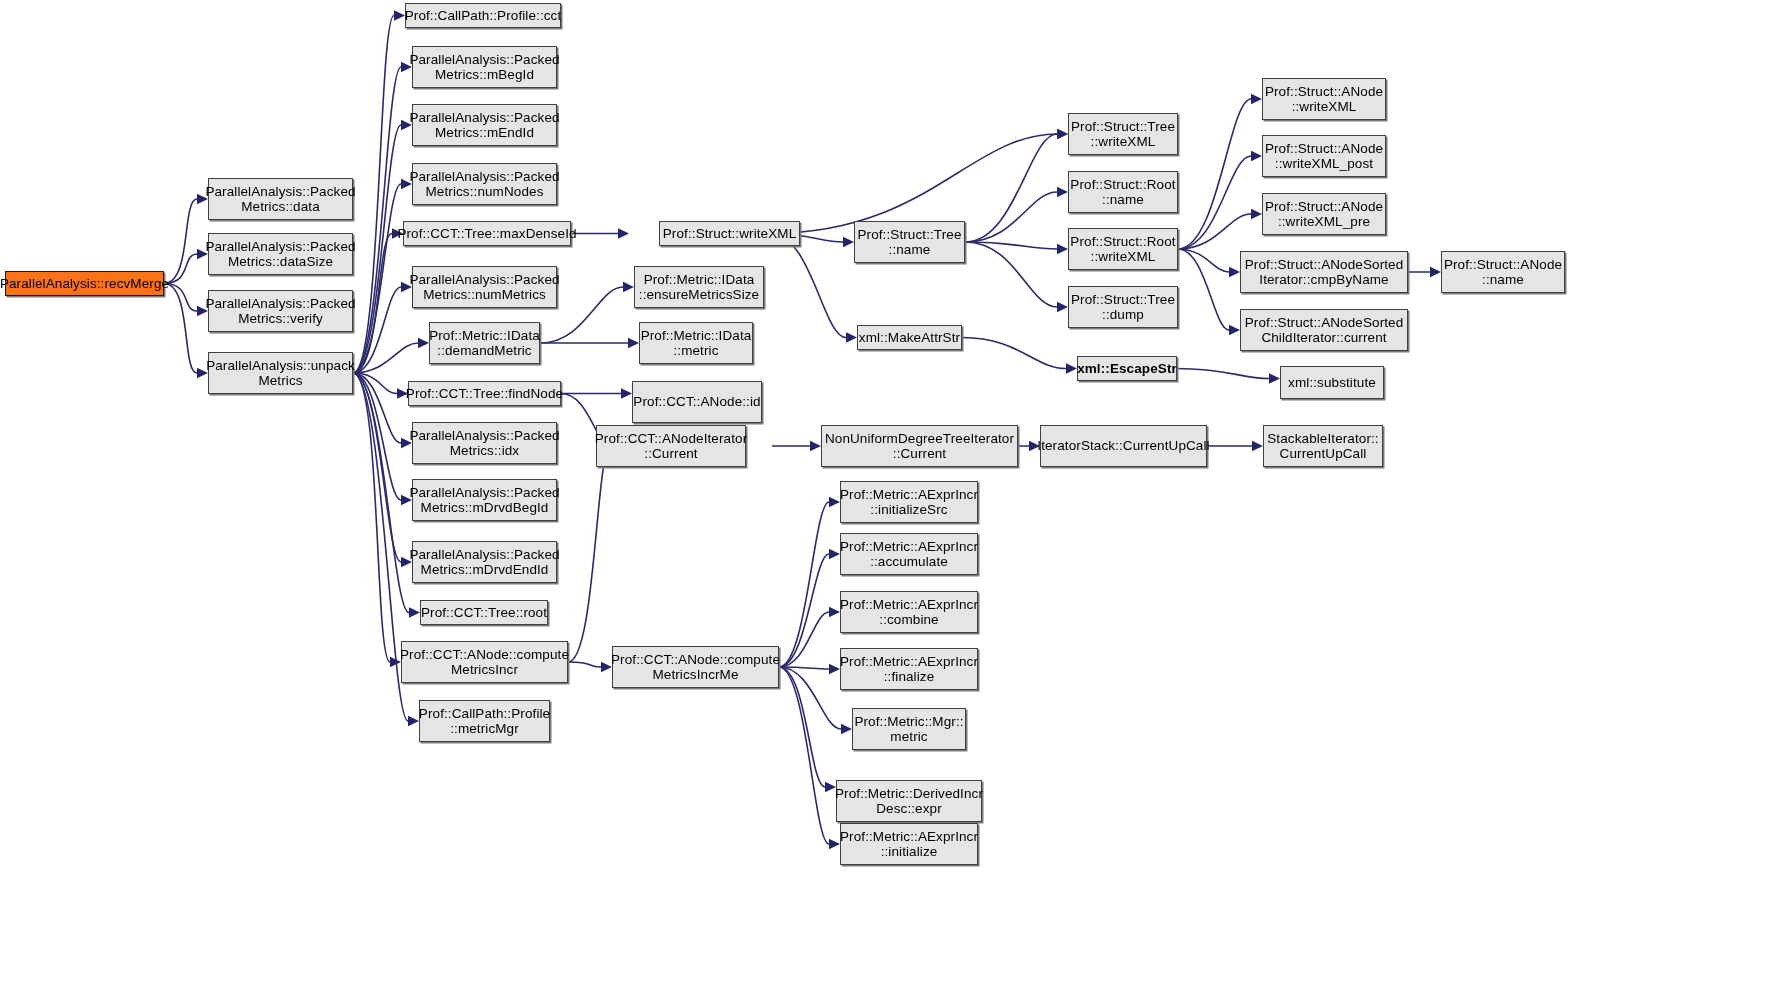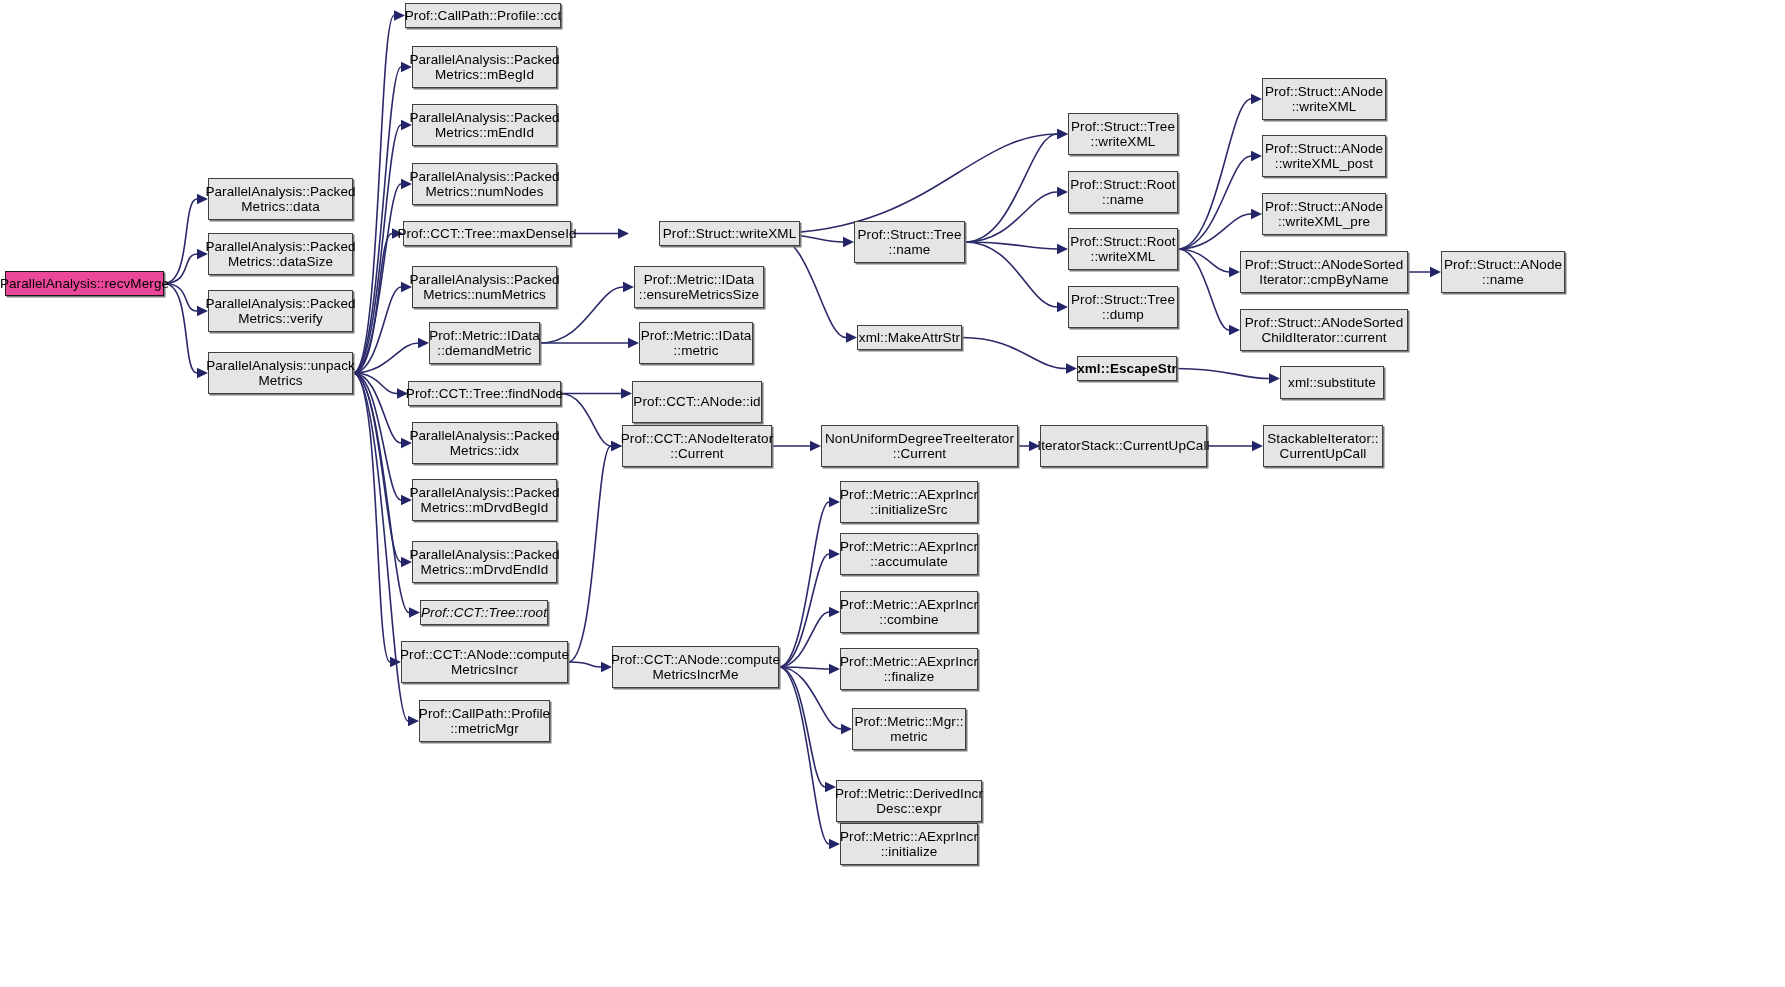--- a/index.html
+++ b/index.html
@@ -3,21 +3,21 @@
 <meta charset="utf-8">
 <style>
   html,body{margin:0;padding:0;background:#ffffff;}
   #canvas{position:relative;width:1785px;height:987px;background:#ffffff;
           font-family:"Liberation Sans","DejaVu Sans",sans-serif;overflow:hidden;}
   .node{position:absolute;box-sizing:border-box;border:1px solid #404040;
         background:#e5e5e5;color:#000000;display:flex;align-items:center;
         justify-content:center;text-align:center;line-height:1.12;
         font-size:13.5px;letter-spacing:0.1px;z-index:3;
         box-shadow:1.5px 1.5px 0 0 #7a7a7a;}
-  .node.root{background:#ec4899;border-color:#1a1a1a;}
+  .node.root{background:#f97316;border-color:#1a1a1a;}
   .node span{display:block;white-space:pre-line;padding:0 4px;}
   svg#edges{position:absolute;left:0;top:0;width:1785px;height:987px;z-index:1;}
   svg#edges path{fill:none;stroke:#2a2a6a;stroke-width:1.6;}
   svg#edges polygon{fill:#242469;stroke:none;}
 </style>
 </head>
 <body>
 
 <div id="canvas">
   <svg id="edges" viewBox="0 0 1785 987" xmlns="http://www.w3.org/2000/svg">
@@ -176,21 +176,21 @@
 Metrics::idx</span>
       </div>
       <div class="node" style="left: 412px; top: 479px; width: 145px; height: 42px;">
         <span>ParallelAnalysis::Packed
 Metrics::mDrvdBegId</span>
       </div>
       <div class="node" style="left: 412px; top: 541px; width: 145px; height: 42px;">
         <span>ParallelAnalysis::Packed
 Metrics::mDrvdEndId</span>
       </div>
-      <div class="node" style="left: 420px; top: 600px; width: 128px; height: 25px; font-style: italic;">
+      <div class="node" style="left: 420px; top: 600px; width: 128px; height: 25px;">
         <span>Prof::CCT::Tree::root</span>
       </div>
       <div class="node" style="left: 401px; top: 641px; width: 167px; height: 42px;">
         <span>Prof::CCT::ANode::compute
 MetricsIncr</span>
       </div>
       <div class="node" style="left: 419px; top: 700px; width: 131px; height: 42px;">
         <span>Prof::CallPath::Profile
 ::metricMgr</span>
       </div>
@@ -201,21 +201,21 @@
         <span>Prof::Metric::IData
 ::ensureMetricsSize</span>
       </div>
       <div class="node" style="left: 639px; top: 322px; width: 114px; height: 42px;">
         <span>Prof::Metric::IData
 ::metric</span>
       </div>
       <div class="node" style="left: 632px; top: 381px; width: 130px; height: 42px;">
         <span>Prof::CCT::ANode::id</span>
       </div>
-      <div class="node" style="left: 622px; top: 425px; width: 150px; height: 42px;">
+      <div class="node" style="left: 596px; top: 425px; width: 150px; height: 42px;">
         <span>Prof::CCT::ANodeIterator
 ::Current</span>
       </div>
       <div class="node" style="left: 612px; top: 646px; width: 167px; height: 42px;">
         <span>Prof::CCT::ANode::compute
 MetricsIncrMe</span>
       </div>
       <div class="node" style="left: 854px; top: 221px; width: 111px; height: 42px;">
         <span>Prof::Struct::Tree
 ::name</span>

